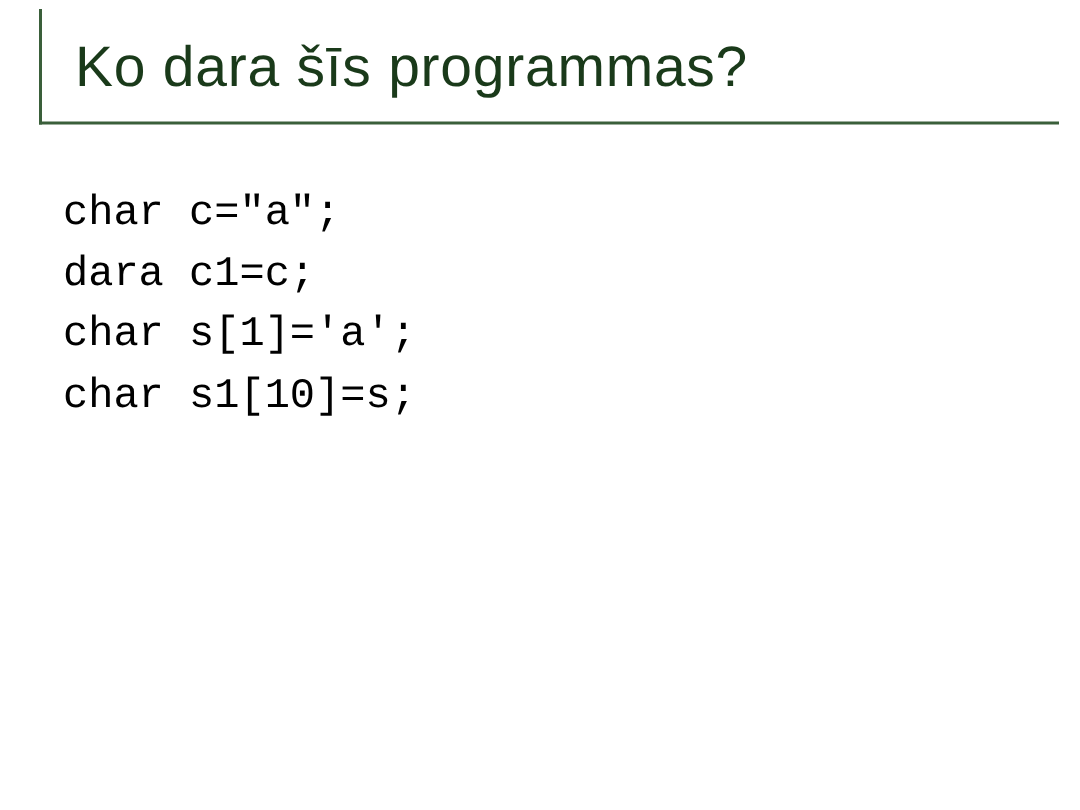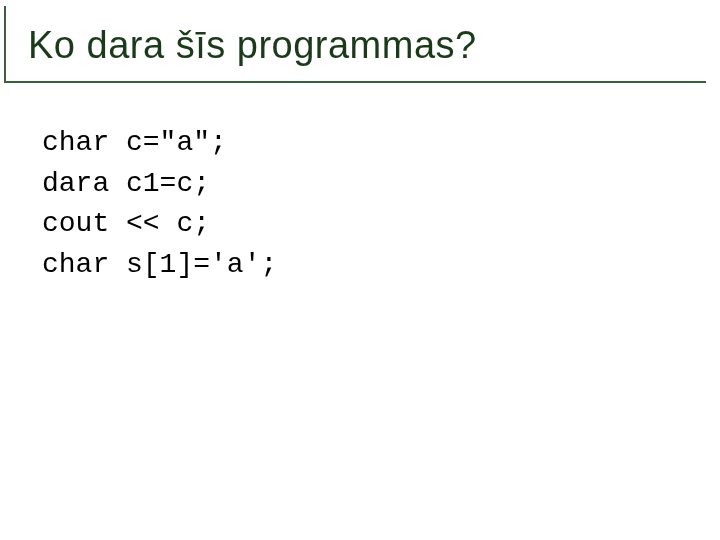--- a/index.html
+++ b/index.html
@@ -16,21 +16,21 @@
     }
     .slide {
       width: 100%;
       height: 100%;
       padding: 0;
     }
     .title-container {
       border-bottom: 2px solid #3a5f3a;
       border-left: 2px solid #3a5f3a;
       padding: 18px 0 14px 22px;
-      margin: 6px 14px 0 4px;
+      margin: 6px 14px 0 26px;
     }
     .title {
       font-size: 38px;
       color: #1a3a1a;
       font-weight: normal;
       letter-spacing: 0.5px;
     }
     .code-block {
       padding: 40px 0 0 42px;
     }
@@ -45,16 +45,16 @@
 </head>
 <body>
 
 <div class="slide">
   <div class="title-container">
     <h1 class="title">Ko dara šīs programmas?</h1>
   </div>
   <div class="code-block">
     <div class="code-line">char c="a";</div>
     <div class="code-line">dara c1=c;</div>
-    <div class="code-line">cout &lt;&lt; c;</div>
     <div class="code-line">char s[1]='a';</div>
+    <div class="code-line">char s1[10]=s;</div>
   </div>
 </div>
 
 </body></html>

